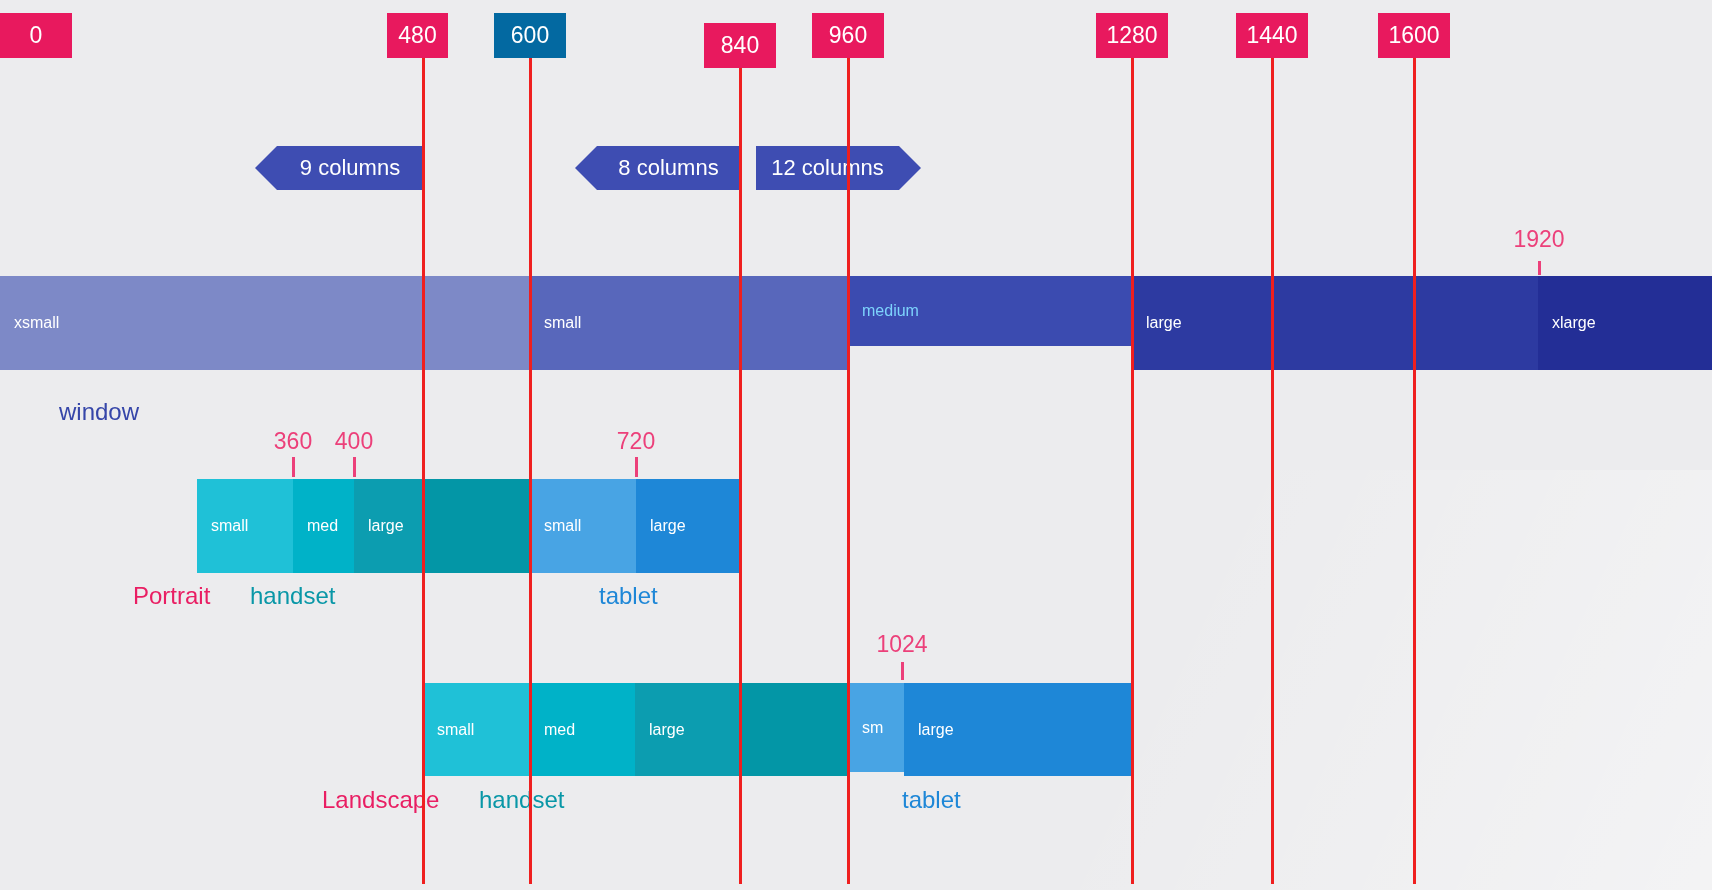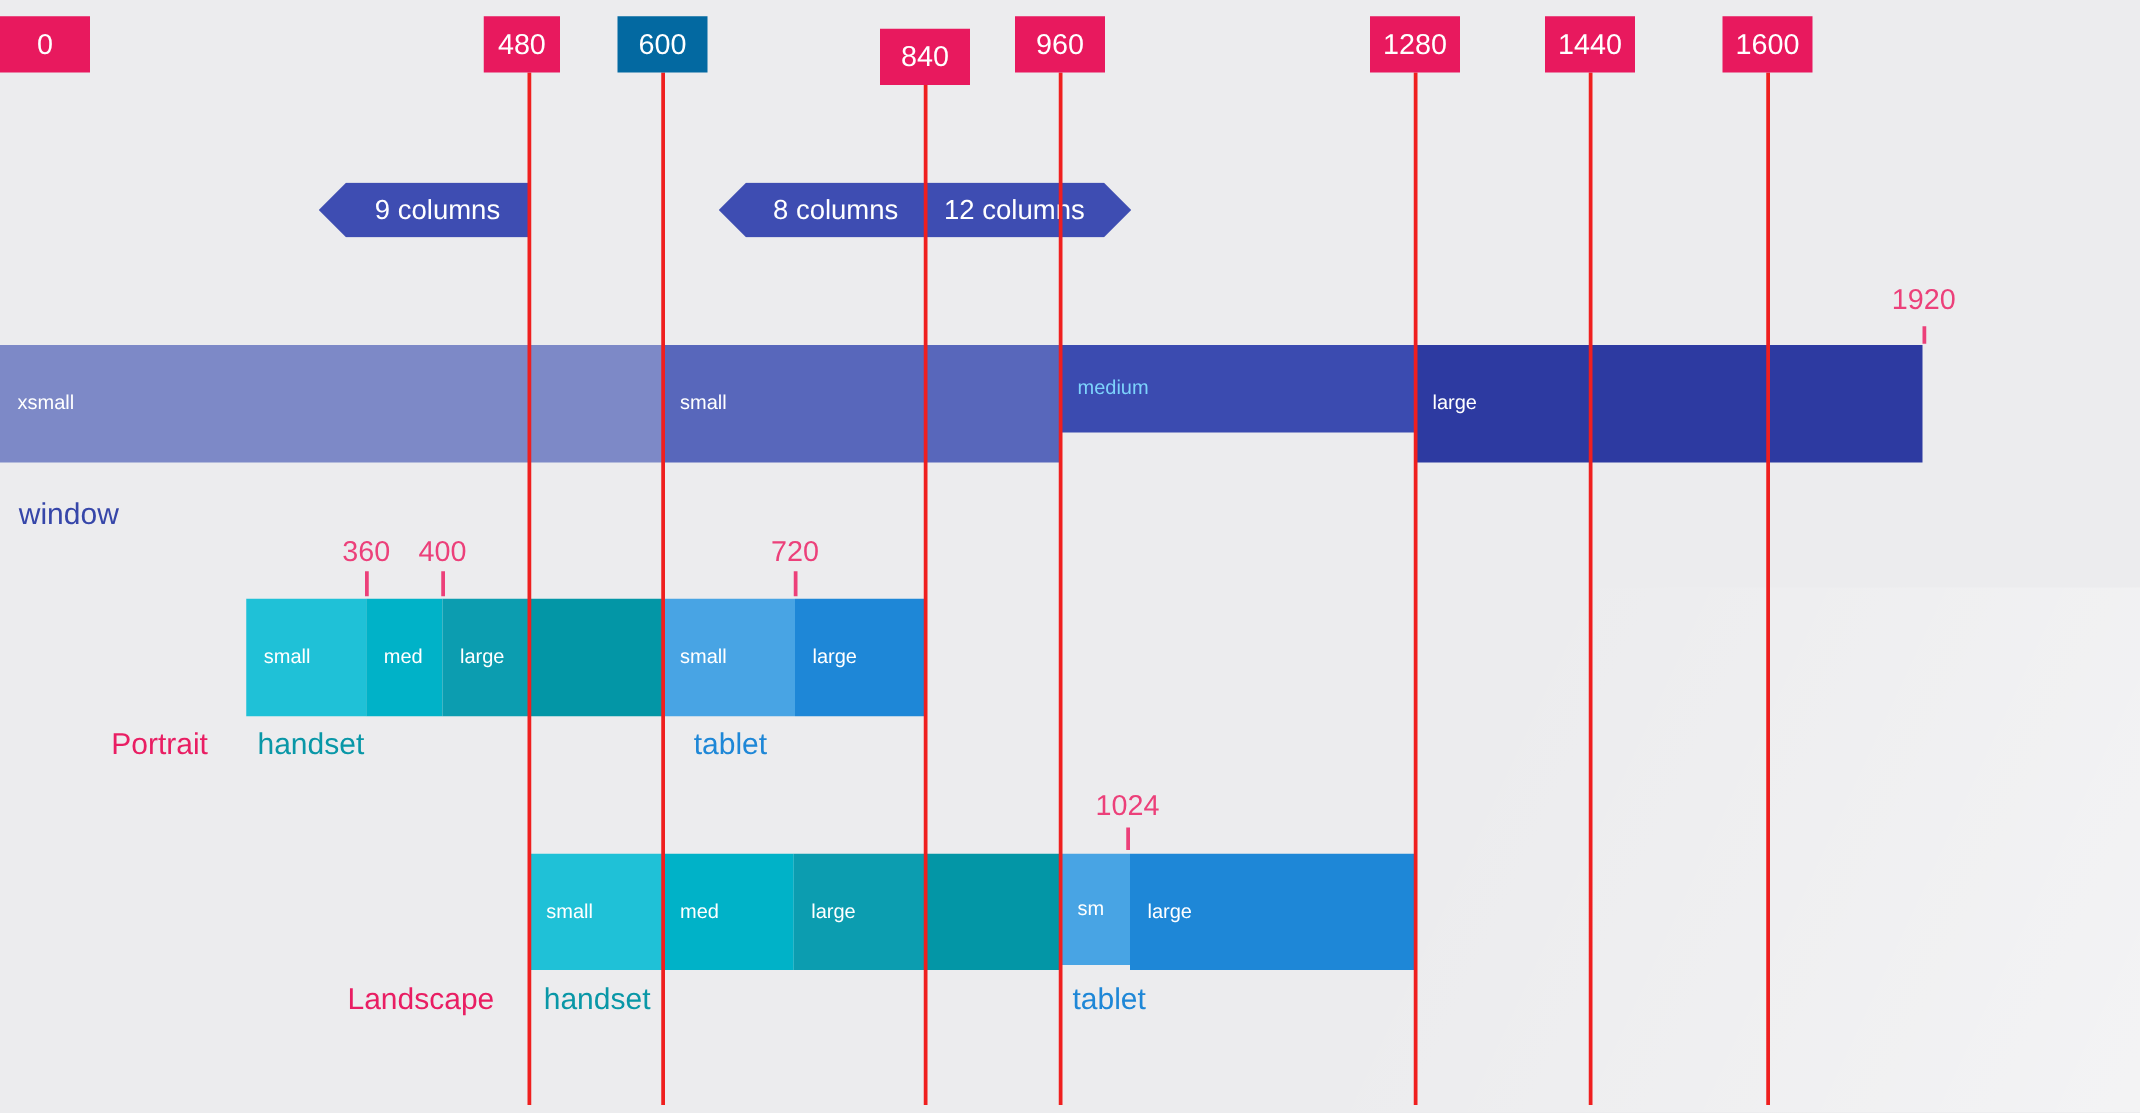--- a/index.html
+++ b/index.html
@@ -13,36 +13,37 @@
   .abs{position:absolute;}
   .sheen{right:0;bottom:0;width:900px;height:420px;
     background:linear-gradient(295deg, rgba(255,255,255,0.38) 0%, rgba(255,255,255,0.0) 62%);
     pointer-events:none;}
   .marker-box{display:flex;align-items:center;justify-content:center;
     color:#fff;font-size:23px;z-index:7;}
   .bp-line{width:3px;z-index:6;}
   .chip{display:flex;align-items:center;justify-content:center;
     color:#fff;font-size:22px;z-index:2;white-space:nowrap;}
   .chip.tip-left{clip-path:polygon(0 50%, 22px 0, 100% 0, 100% 100%, 22px 100%);padding-left:22px;}
-  .chip.tip-right{clip-path:polygon(0 0, calc(100% - 22px) 0, 100% 50%, calc(100% - 22px) 100%, 0 100%);padding-right:22px;}
+  .chip.tip-right{clip-path:polygon(0 0, calc(100% - 22px) 0, 100% 50%, calc(100% - 22px) 100%, 0 100%);padding-right:22px;margin-left:16px;}
   .seg{display:flex;align-items:center;padding-left:14px;
     color:#fff;font-size:16px;z-index:1;white-space:nowrap;overflow:hidden;}
-  .caption{font-size:24px;line-height:1;z-index:3;white-space:nowrap;}
+  .caption{font-size:24px;line-height:1;z-index:3;white-space:nowrap;margin-left:44px;}
   .num-label{font-size:23px;line-height:1;transform:translateX(-50%);z-index:3;white-space:nowrap;}
   .tick{width:3px;z-index:3;}
 </style>
 </head>
 <body>
 
 <div id="diagram" style="width: 1712px; height: 890px; background: rgb(236, 236, 238);">
   <div class="abs sheen"></div>
 <div class="abs seg" style="left: 0px; top: 276px; width: 530px; height: 94px; background: rgb(125, 137, 199); color: rgb(255, 255, 255);">xsmall</div>
     <div class="abs seg" style="left: 530px; top: 276px; width: 318px; height: 94px; background: rgb(88, 103, 187); color: rgb(255, 255, 255);">small</div>
     <div class="abs seg" style="left: 848px; top: 276px; width: 284px; height: 70px; background: rgb(59, 75, 176); color: #7dd3fc;">medium</div>
     <div class="abs seg" style="left: 1132px; top: 276px; width: 406px; height: 94px; background: rgb(45, 58, 161); color: rgb(255, 255, 255);">large</div>
+    <div class="abs seg" style="left: 1538px; top: 276px; width: 174px; height: 94px; background: rgb(35, 46, 150); color: rgb(255, 255, 255);">xlarge</div>
     <div class="abs caption" style="left: 15px; top: 400px; color: rgb(54, 70, 169);">window</div>
     <div class="abs num-label" style="left: 1539px; top: 228px; color: rgb(236, 64, 122);">1920</div>
     <div class="abs tick" style="left: 1538px; top: 261px; height: 14px; background: rgb(236, 64, 122);"></div>
     <div class="abs seg" style="left: 197px; top: 479px; width: 96px; height: 94px; background: rgb(31, 193, 215); color: rgb(255, 255, 255);">small</div>
     <div class="abs seg" style="left: 293px; top: 479px; width: 61px; height: 94px; background: rgb(0, 178, 200); color: rgb(255, 255, 255);">med</div>
     <div class="abs seg" style="left: 354px; top: 479px; width: 69px; height: 94px; background: rgb(12, 157, 176); color: rgb(255, 255, 255);">large</div>
     <div class="abs seg" style="left: 423px; top: 479px; width: 107px; height: 94px; background: rgb(3, 150, 166); color: rgb(255, 255, 255);"></div>
     <div class="abs seg" style="left: 530px; top: 479px; width: 106px; height: 94px; background: rgb(72, 164, 228); color: rgb(255, 255, 255);">small</div>
     <div class="abs seg" style="left: 636px; top: 479px; width: 104px; height: 94px; background: rgb(30, 135, 215); color: rgb(255, 255, 255);">large</div>
     <div class="abs num-label" style="left: 293px; top: 430px; color: rgb(236, 64, 122);">360</div>

